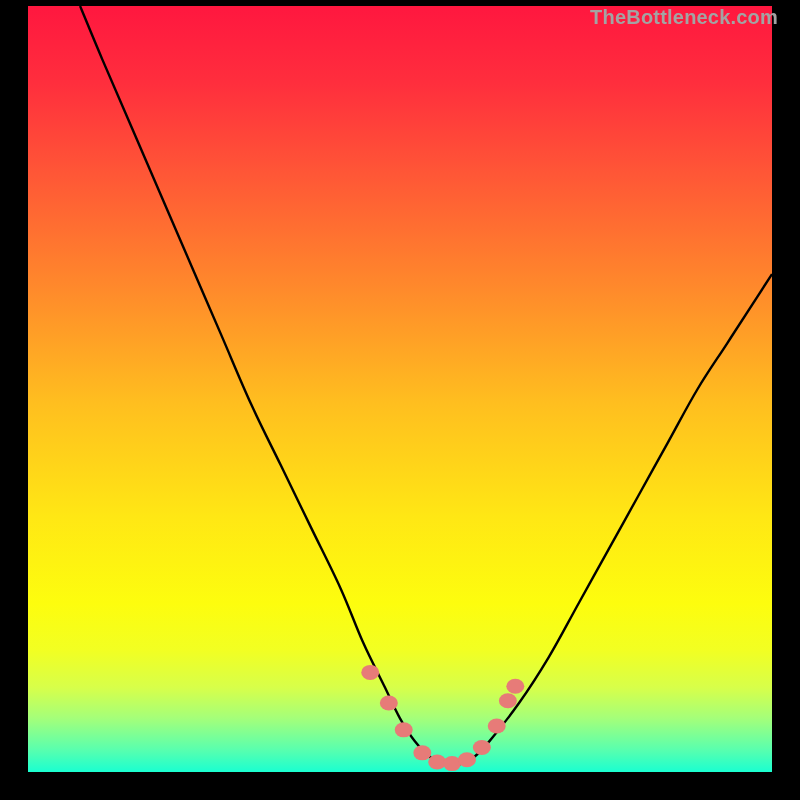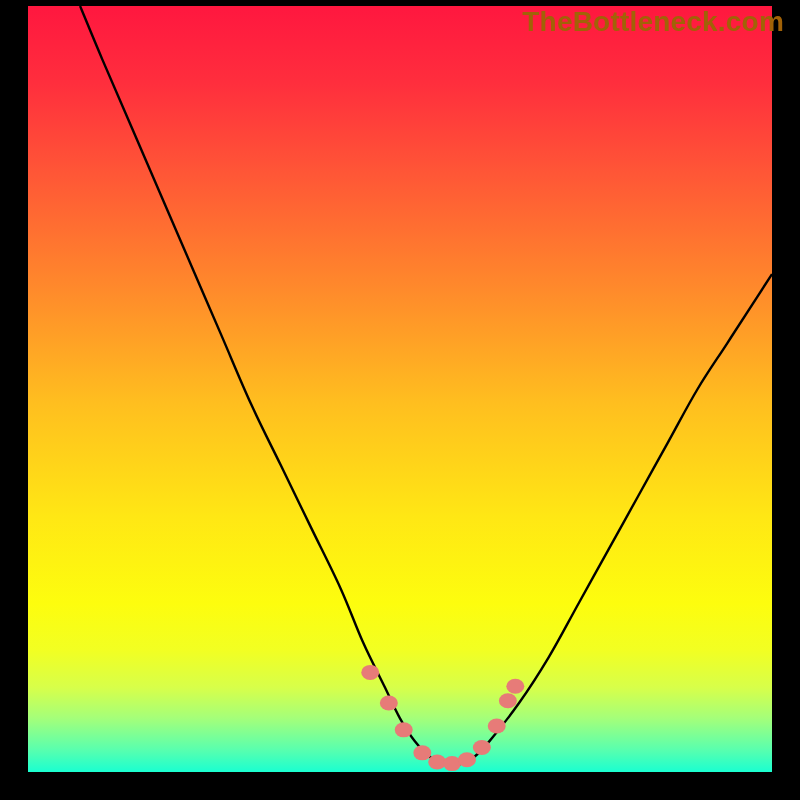--- a/index.html
+++ b/index.html
@@ -37,25 +37,25 @@
       #f2ff22 84%,
       #d7ff4a 89%,
       #a4ff7a 93%,
       #5bffad 97%,
       #1affd1 100%
     );
   }
   .watermark {
     position: absolute;
     top: 6px;
-    right: 16px;
+    right: 22px;
     font-family: Arial, Helvetica, sans-serif;
-    font-size: 28px;
+    font-size: 20px;
     font-weight: 600;
-    color: #a16207;
+    color: #a3a3a3;
     letter-spacing: 0.2px;
     user-select: none;
   }
   svg.curve {
     position: absolute;
     left: 0;
     top: 0;
     width: 744px;
     height: 766px;
   }

